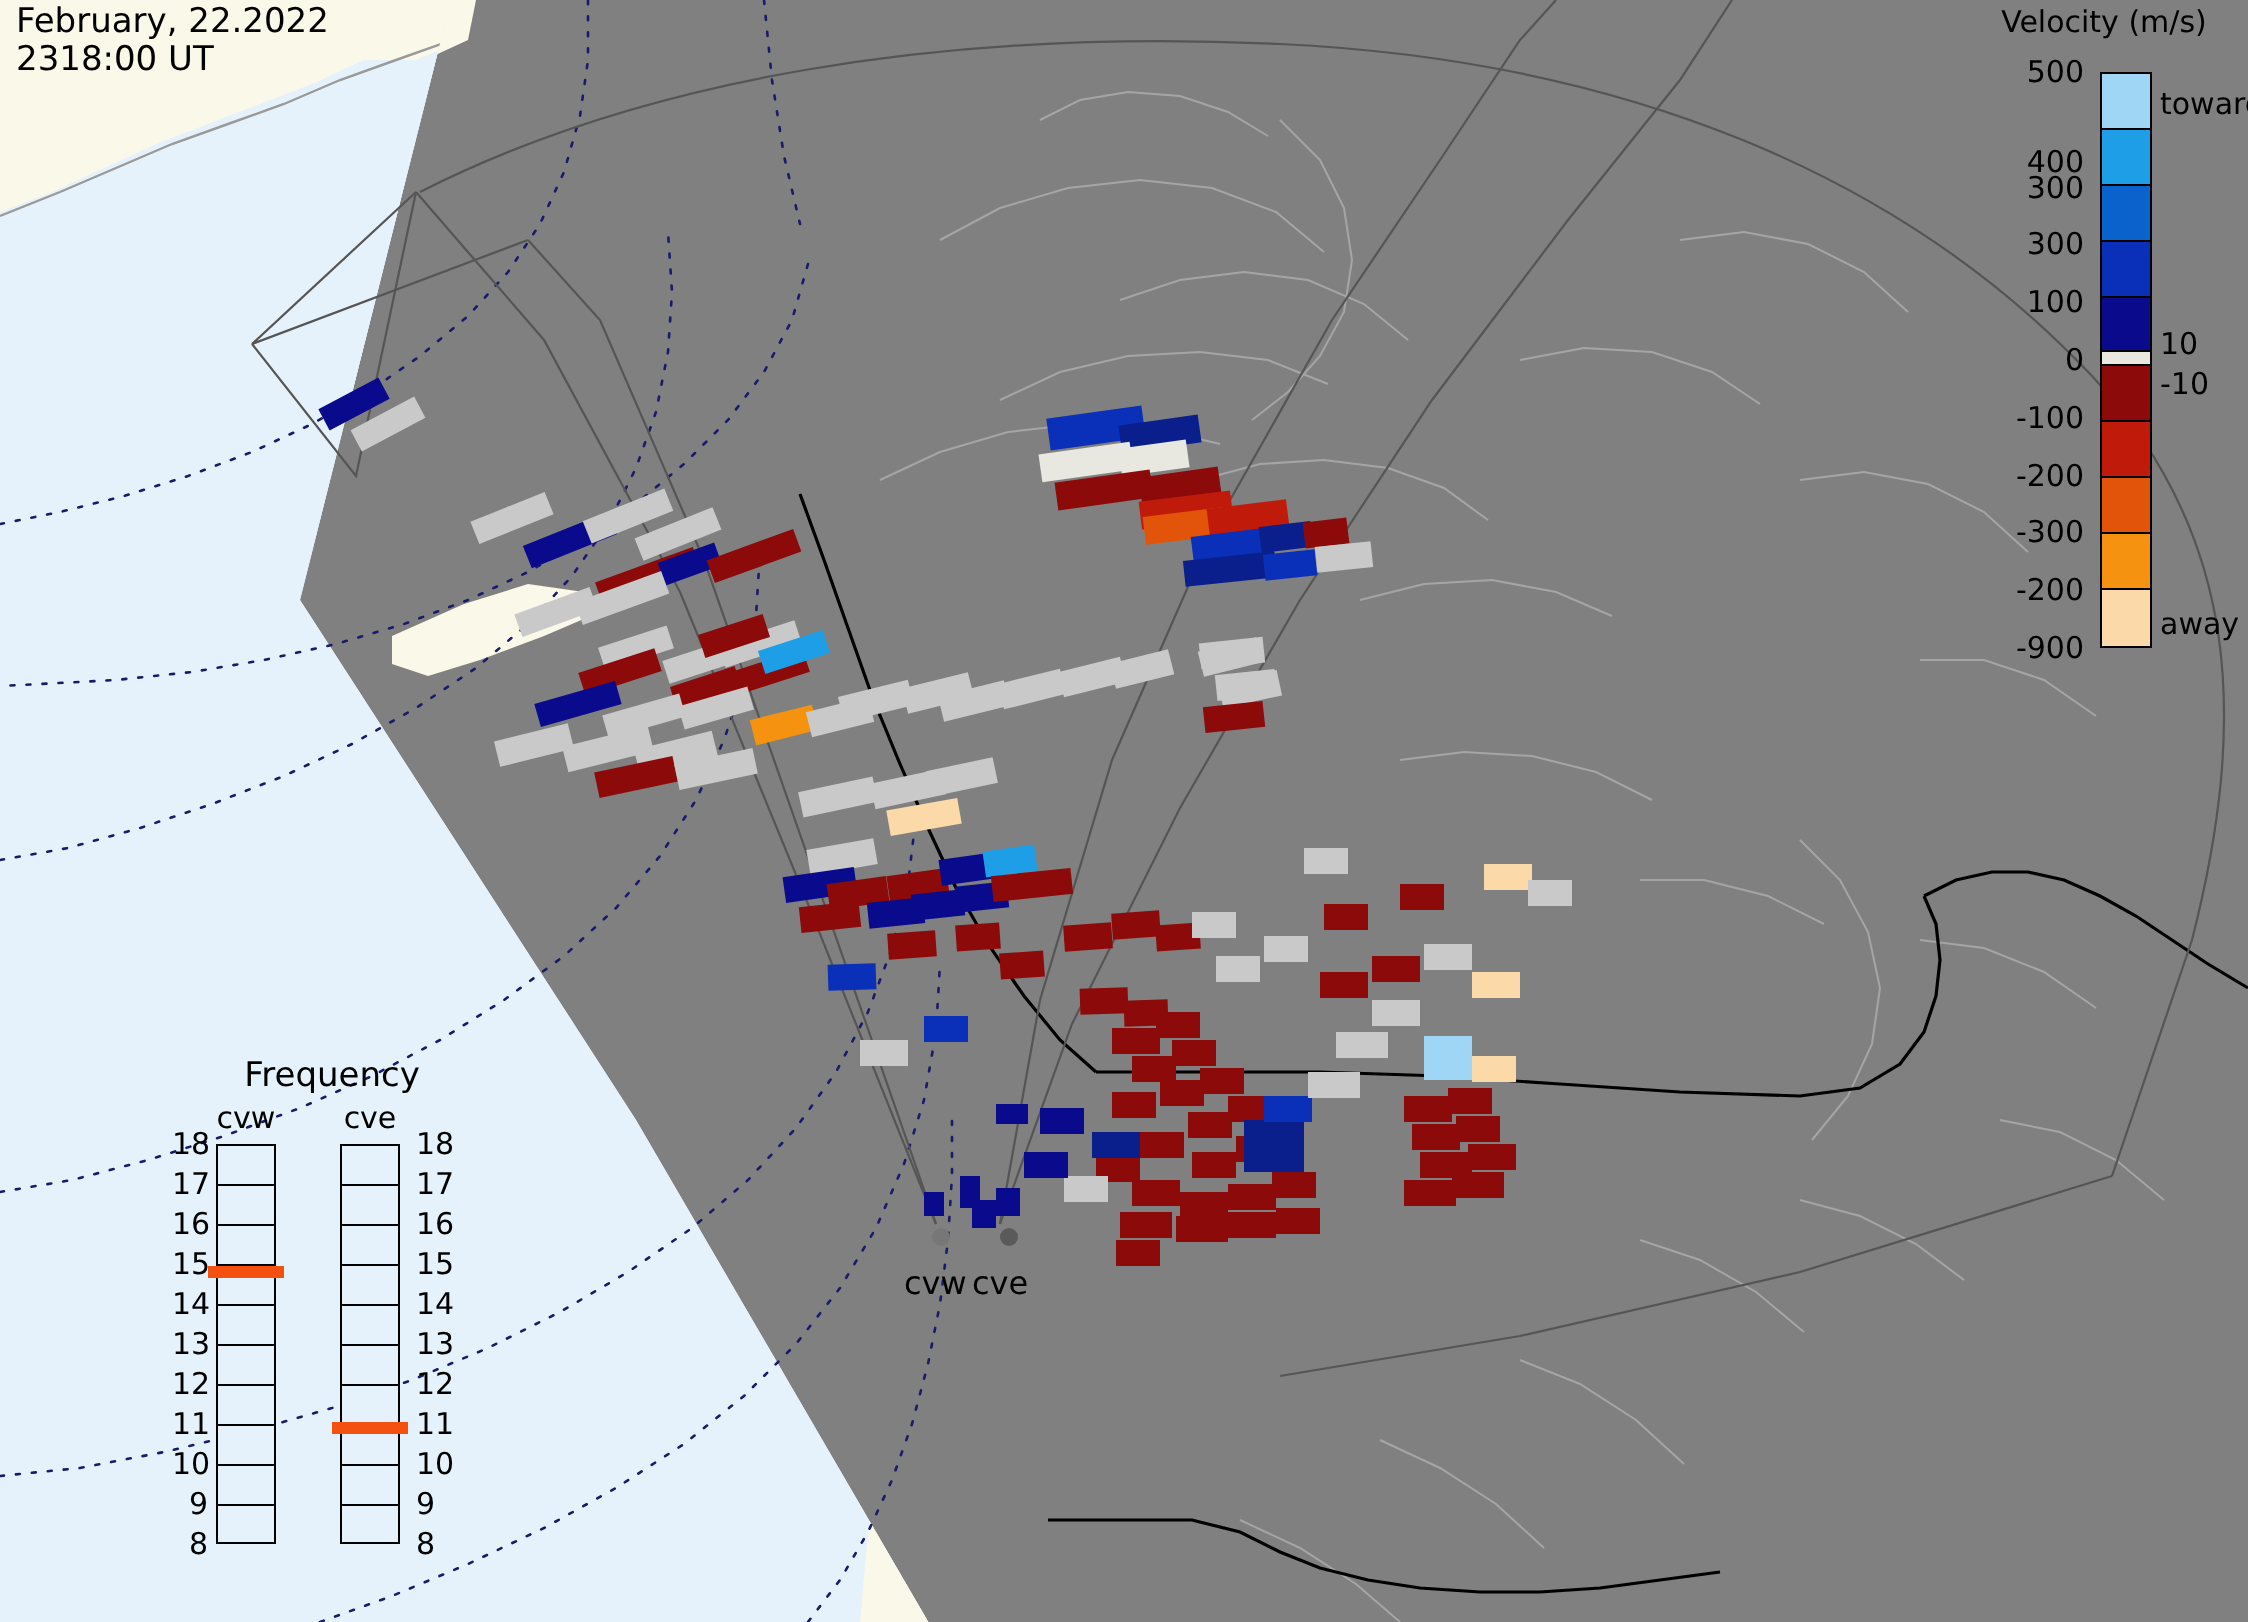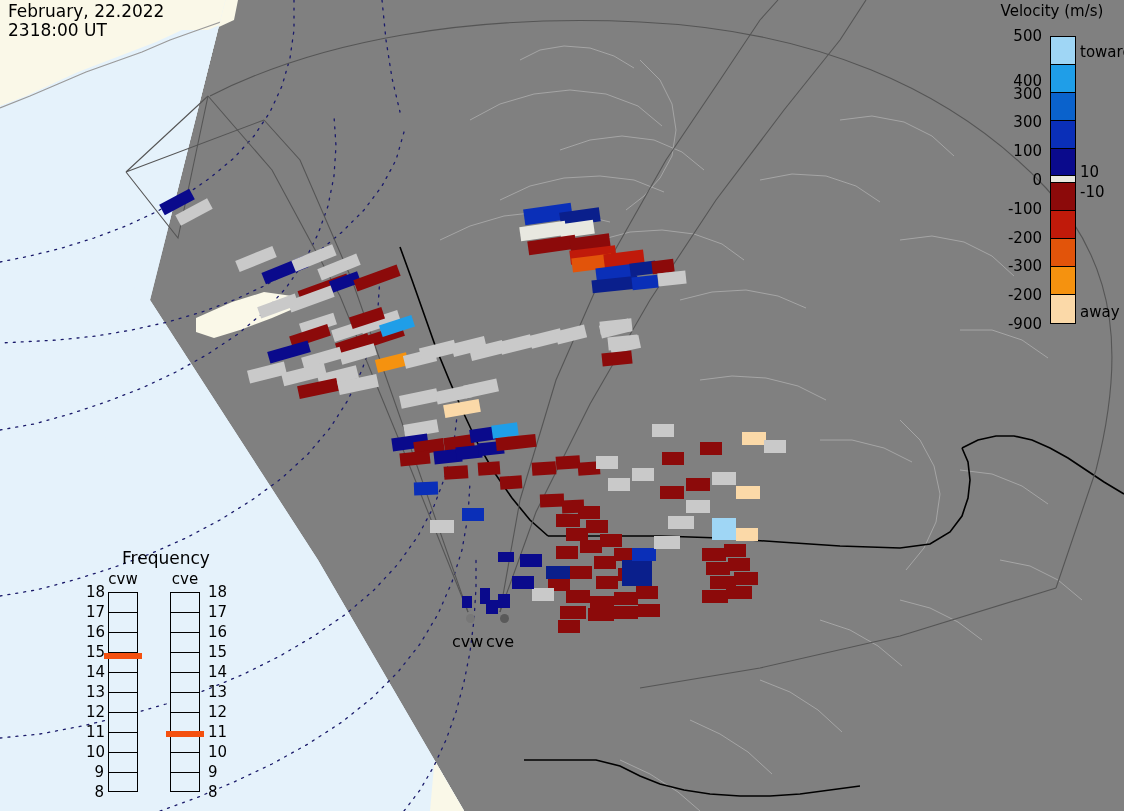--- a/index.html
+++ b/index.html
@@ -18,21 +18,21 @@
             box-sizing:border-box;}
   .cb-cell{width:100%;box-sizing:border-box;}
   .cb-div{border-bottom:1px solid #000;}
   #cbar-ticks{position:absolute;left:0px;top:0px;width:66px;height:340px;}
   .cb-tick{position:absolute;right:4px;color:#000000;font-size:15px;transform:translateY(-50%);
            text-align:right;white-space:nowrap;}
   #cbar-side{position:absolute;left:100px;top:0;width:44px;height:340px;}
   .cb-side-lab{position:absolute;left:0;color:#000;font-size:15px;transform:translateY(-50%);white-space:nowrap;}
 
   
-  #freq{position:absolute;left:86px;top:548px;width:160px;height:240px;z-index:40;}
+  #freq{position:absolute;left:86px;top:528px;width:160px;height:240px;z-index:40;}
   #freq-title{position:absolute;left:0;top:0;width:160px;text-align:center;color:#000;font-size:17px;}
   .freq-col-title{position:absolute;top:22px;color:#000;font-size:15px;text-align:center;width:46px;}
   .freq-bar{position:absolute;top:44px;width:30px;height:200px;border:1px solid #000;box-sizing:border-box;
             background:#e5f2fb;}
   .freq-seg{width:100%;box-sizing:border-box;border-bottom:1px solid #000;}
   .freq-seg:last-child{border-bottom:none;}
   .freq-mark{position:absolute;height:6px;background:#f4500f;}
   .freq-lab{position:absolute;color:#000;font-size:15px;transform:translateY(-50%);white-space:nowrap;}
 
   

